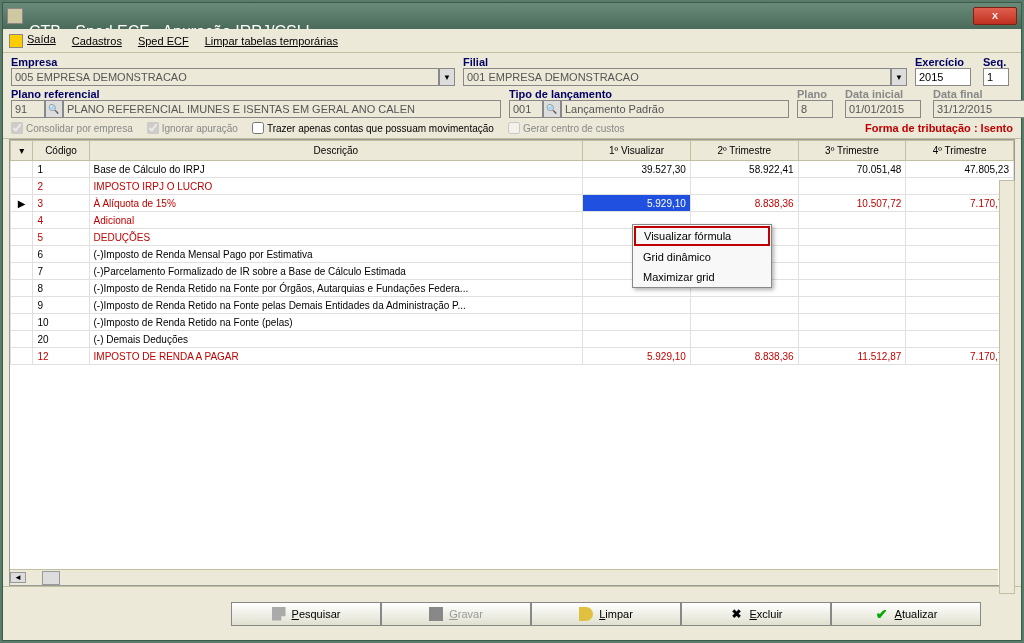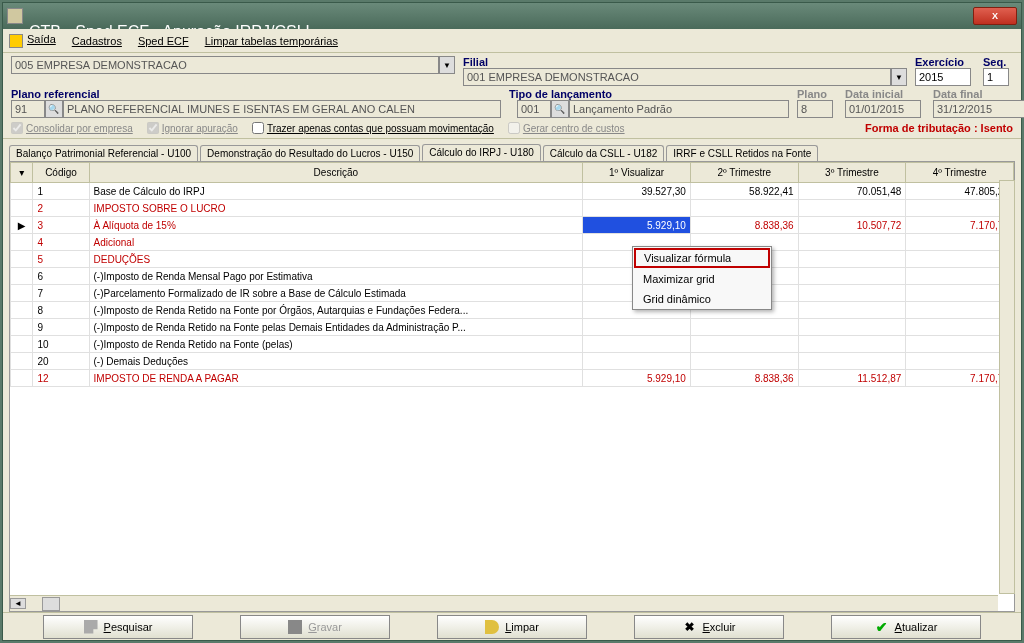--- a/index.html
+++ b/index.html
@@ -15,21 +15,21 @@
 .filters { padding: 3px 8px 2px 8px; background: #ece9d8; border-bottom: 1px solid #c0c0a0; }
 .filter-row { display: flex; gap: 8px; margin-bottom: 2px; }
 .filter-group { display: flex; flex-direction: column; }
 .filter-label { font-weight: bold; color: #000066; font-size: 11px; }
 .filter-field { display: flex; align-items: center; justify-content: flex-end; }
 .filter-input { height: 18px; border: 1px solid #888; background: #ece9d8; padding: 0 3px; font-size: 11px; color: #555; }
 .filter-input.white { background: #fff; color: #000; }
 .dropdown-btn { width: 16px; height: 18px; background: #ddd; border: 1px solid #888; display: flex; align-items: center; justify-content: center; font-size: 8px; }
 .lookup-btn { width: 18px; height: 18px; background: #ddd; border: 1px solid #888; display: flex; align-items: center; justify-content: center; font-size: 9px; }
 .checkbox-row { display: flex; align-items: center; gap: 14px; padding: 2px 0; }
-.chk { display: flex; align-items: center; gap: 3px; color: #888; font-size: 10px; text-decoration: underline; }
+.chk { display: flex; align-items: center; gap: 3px; color: #888; font-size: 10px; }
 .chk input { width: 12px; height: 12px; }
 .chk.enabled { color: #000; }
 .forma-trib { margin-left: auto; color: #c00000; font-weight: bold; font-size: 11px; }
 .tabs-row { display: flex; align-items: flex-end; padding: 0 6px; background: #ece9d8; height: 22px; gap: 2px; }
 .tab { padding: 2px 6px; border: 1px solid #999; border-bottom: none; background: #ece9d8; font-size: 10px; cursor: pointer; border-radius: 3px 3px 0 0; }
 .tab.active { background: #ece9d8; font-weight: normal; position: relative; z-index: 2; border-bottom: 1px solid #ece9d8; }
 .grid-area { flex: 1; margin: 0 6px; background: #fff; border: 1px solid #999; display: flex; flex-direction: column; position: relative; overflow: hidden; }
 .grid-table { width: 100%; border-collapse: collapse; table-layout: fixed; }
 .grid-table th { background: #ece9d8; border: 1px solid #c0c0a0; padding: 2px 4px; font-weight: normal; font-size: 10px; text-align: center; height: 20px; }
 .grid-table td { border: 1px solid #e0e0e0; padding: 1px 4px; font-size: 10px; height: 17px; overflow: hidden; white-space: nowrap; text-overflow: ellipsis; }
@@ -41,21 +41,21 @@
 .grid-table td.num { text-align: right; }
 .cell-selected { background: #2050e0; color: #fff !important; }
 .row-indicator { text-align: center; }
 .context-menu { position: absolute; top: 84px; left: 622px; background: #f8f8f8; border: 1px solid #888; box-shadow: 2px 2px 4px rgba(0,0,0,0.3); z-index: 100; width: 140px; }
 .context-item { padding: 4px 10px; font-size: 11px; cursor: pointer; }
 .context-item.highlighted { border: 2px solid #c00000; margin: 1px; padding: 2px 8px; }
 .scroll-h { position: absolute; left: 0; right: 16px; bottom: 0; height: 16px; background: #ece9d8; border-top: 1px solid #c0c0a0; display:flex; align-items:center; }
 .scroll-h-thumb { width: 18px; height: 14px; background:#ddd; border:1px solid #999; margin-left:16px;}
 .scroll-h::before { content:"◄"; font-size:8px; width:14px; text-align:center; border:1px solid #999; background:#ddd; }
 .outer-scroll-v { position: absolute; right: 6px; top: 177px; bottom: 46px; width: 16px; background: #ece9d8; border: 1px solid #c0c0a0; }
-.buttons-row { height: 28px; background: #ece9d8; border-top: 1px solid #c0c0a0; display: flex; align-items: center; justify-content: space-between; padding: 0 40px; }
+.buttons-row { height: 54px; background: #ece9d8; border-top: 1px solid #c0c0a0; display: flex; align-items: center; justify-content: flex-end; padding: 0 40px; }
 .action-btn { width: 150px; height: 24px; border: 1px solid #888; background: linear-gradient(to bottom, #fff, #e0e0d0); display: flex; align-items: center; justify-content: center; gap: 6px; font-size: 11px; cursor: pointer; }
 .action-btn.disabled { color: #999; }
 .btn-icon { width: 14px; height: 14px; display: inline-block; }
 .icon-search { background: #aaa; clip-path: polygon(0 0,100% 0,100% 70%,70% 70%,70% 100%,0 100%); }
 .icon-save { background: #888; }
 .icon-clear { background: #e0c040; border-radius: 0 50% 50% 0; }
 .icon-del { color: #000; font-size: 12px; font-weight: bold; display: flex; align-items: center; justify-content: center; }
 .icon-ok { color: #0a0; font-size: 14px; font-weight: bold; display: flex; align-items: center; justify-content: center; }
 .underline-first::first-letter { text-decoration: underline; }
 </style>
@@ -73,20 +73,21 @@
   <div class="menubar">
     <span><span class="menu-exit-icon"></span><span class="menu-item">Saída</span></span>
     <span class="menu-item">Cadastros</span>
     <span class="menu-item">Sped ECF</span>
     <span class="menu-item">Limpar tabelas temporárias</span>
   </div>
 
   <div class="filters">
     <div class="filter-row">
       <div class="filter-group" style="flex:1">
+        <span class="filter-label">Empresa</span>
         <div class="filter-field">
           <input class="filter-input" style="flex: 1 1 0%;" readonly="" value="005 EMPRESA DEMONSTRACAO">
           <div class="dropdown-btn">▼</div>
         </div>
       </div>
       <div class="filter-group" style="flex:1">
         <span class="filter-label">Filial</span>
         <div class="filter-field">
           <input class="filter-input" style="flex: 1 1 0%;" readonly="" value="001 EMPRESA DEMONSTRACAO">
           <div class="dropdown-btn">▼</div>
@@ -107,21 +108,21 @@
         <span class="filter-label">Plano referencial</span>
         <div class="filter-field">
           <input class="filter-input" style="width: 34px;" readonly="" value="91">
           <div class="lookup-btn">🔍</div>
           <input class="filter-input" style="flex: 1 1 0%;" readonly="" value="PLANO REFERENCIAL IMUNES E ISENTAS EM GERAL ANO CALEN">
         </div>
       </div>
       <div class="filter-group" style="width:280px">
         <span class="filter-label">Tipo de lançamento</span>
         <div class="filter-field">
-          <input class="filter-input" style="width: 34px; margin-left: 8px;" readonly="" value="001">
+          <input class="filter-input" style="width: 34px;" readonly="" value="001">
           <div class="lookup-btn">🔍</div>
           <input class="filter-input" style="flex: 1 1 0%;" readonly="" value="Lançamento Padrão">
         </div>
       </div>
       <div class="filter-group" style="width:40px">
         <span class="filter-label" style="color:#888">Plano</span>
         <input class="filter-input" style="width: 36px;" readonly="" value="8">
       </div>
       <div class="filter-group" style="width:80px">
         <span class="filter-label" style="color:#888">Data inicial</span>
@@ -147,27 +148,20 @@
           <span>Trazer apenas contas que possuam movimentação</span>
         </label>
       <label class="chk">
           <input type="checkbox" disabled="" style="">
           <span>Gerar centro de custos</span>
         </label>
       <span class="forma-trib">Forma de tributação : Isento</span>
     </div>
   </div>
 
-  <div class="tabs-row">
-    <div class="tab">Balanço Patrimonial Referencial - U100</div>
-    <div class="tab">Demonstração do Resultado do Lucros - U150</div>
-    <div class="tab active">Cálculo do IRPJ - U180</div>
-    <div class="tab">Cálculo da CSLL - U182</div>
-    <div class="tab">IRRF e CSLL Retidos na Fonte</div>
-  </div>
 
   <div class="grid-area">
     <table class="grid-table">
       <thead>
         <tr>
           <th class="col-arrow">▾</th>
           <th class="col-codigo">Código</th>
           <th class="col-desc" style="text-align:center">Descrição</th>
           <th class="col-q">1º Visualizar</th>
           <th class="col-q">2º Trimestre</th>
@@ -181,21 +175,21 @@
             <td class="">1</td>
             <td class="col-desc ">Base de Cálculo do IRPJ</td>
             <td class="num  ">39.527,30</td>
             <td class="num ">58.922,41</td>
             <td class="num ">70.051,48</td>
             <td class="num ">47.805,23</td>
           </tr>
           <tr>
             <td class="row-indicator"></td>
             <td class="red">2</td>
-            <td class="col-desc red">IMPOSTO SOBRE O LUCRO</td>
+            <td class="col-desc red">IMPOSTO IRPJ O LUCRO</td>
             <td class="num red "></td>
             <td class="num red"></td>
             <td class="num red"></td>
             <td class="num red"></td>
           </tr>
           <tr>
             <td class="row-indicator">▶</td>
             <td class="red">3</td>
             <td class="col-desc red">À Alíquota de 15%</td>
             <td class="num red cell-selected">5.929,10</td>
@@ -282,22 +276,22 @@
             <td class="num red ">5.929,10</td>
             <td class="num red">8.838,36</td>
             <td class="num red">11.512,87</td>
             <td class="num red">7.170,78</td>
           </tr>
         </tbody>
     </table>
 
     <div class="context-menu">
       <div class="context-item highlighted">Visualizar fórmula</div>
+      <div class="context-item">Grid dinâmico</div>
       <div class="context-item">Maximizar grid</div>
-      <div class="context-item">Grid dinâmico</div>
     </div>
 
     <div class="scroll-h">
         <div class="scroll-h-thumb"></div>
       </div>
   </div>
 
   <div class="outer-scroll-v"></div>
 
   <div class="buttons-row">

